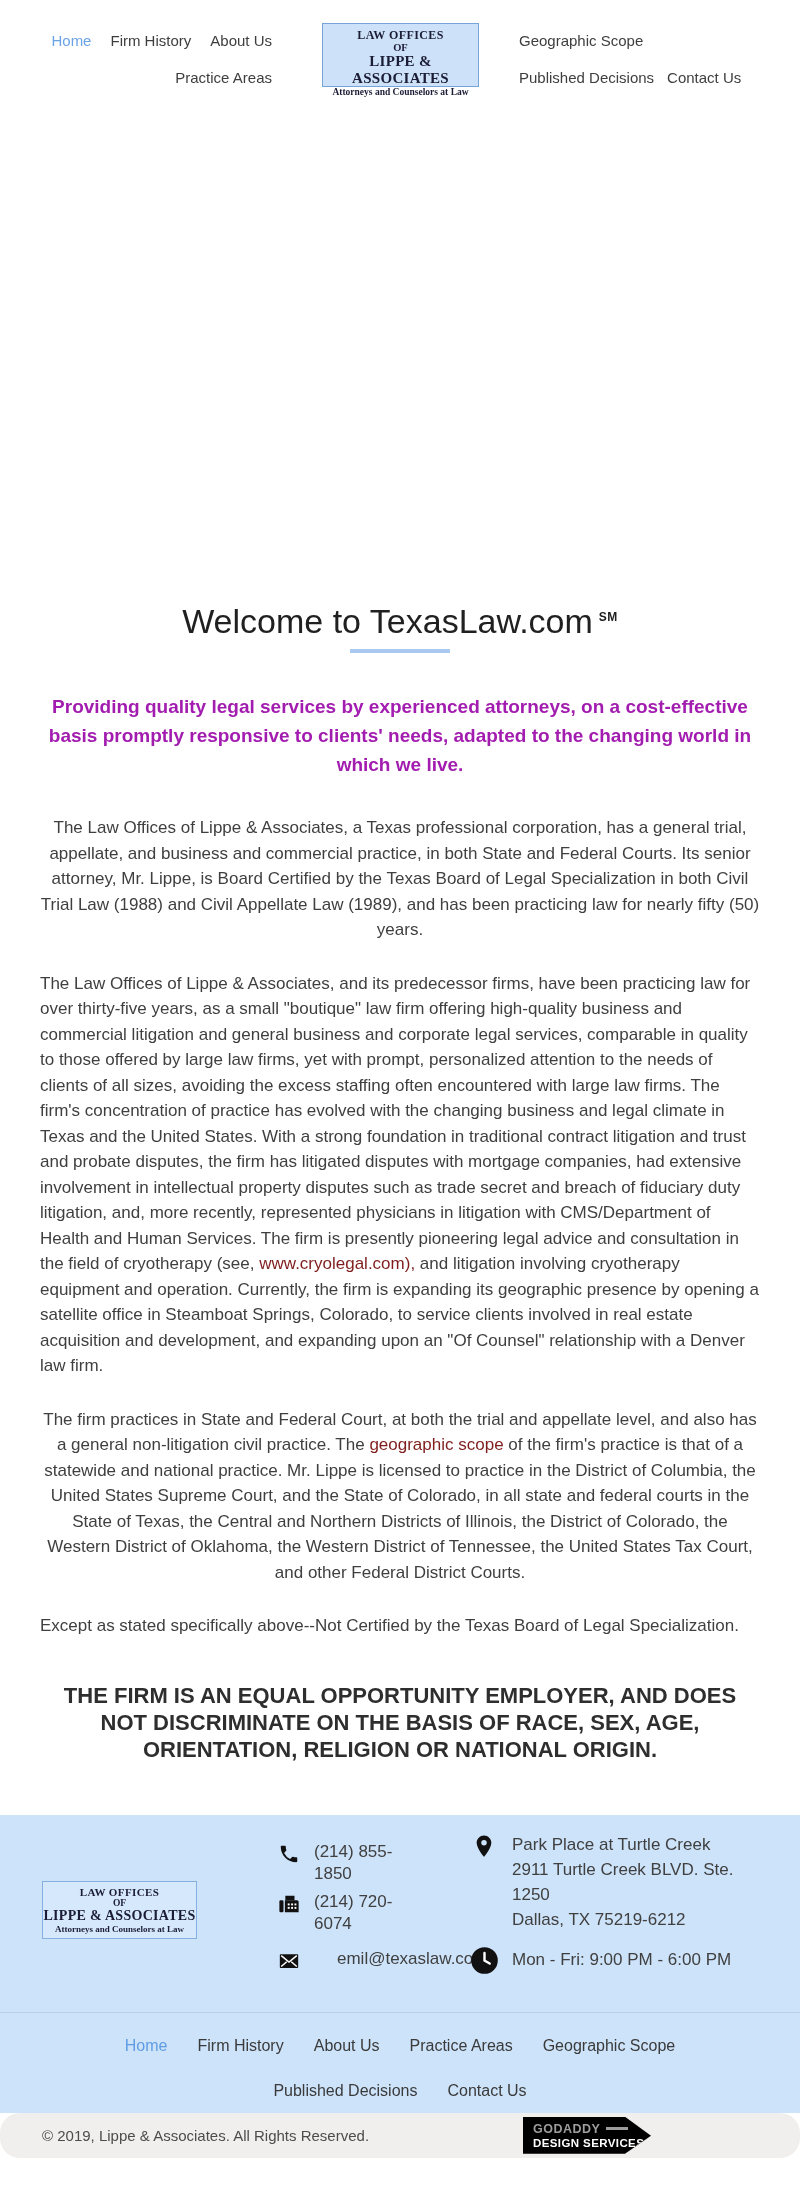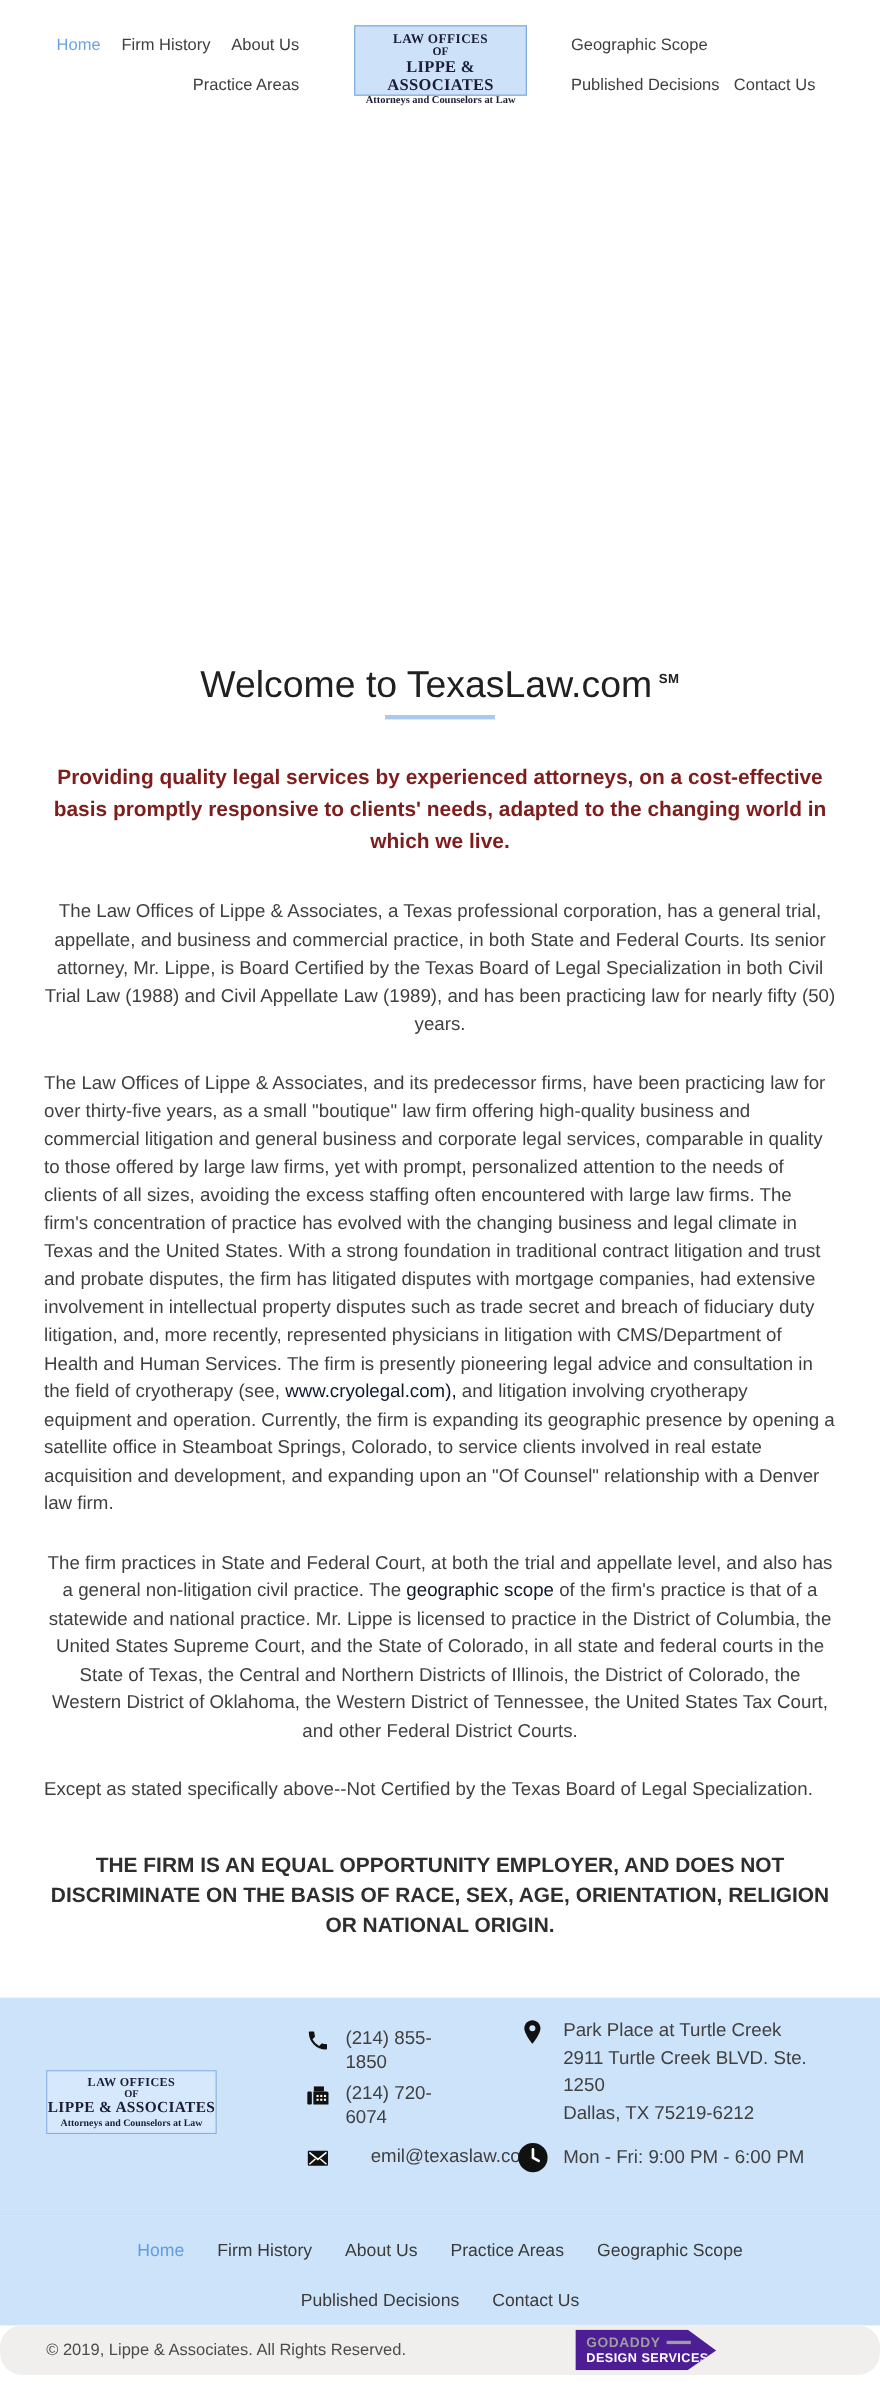--- a/index.html
+++ b/index.html
@@ -62,35 +62,35 @@
   .title-divider {
     width:100px; height:4px;
     background:#a9c9f0;
     margin:6px auto 0 auto;
   }
   .lead {
     margin-top:39px;
     text-align:center;
     font-size:19px;
     font-weight:bold;
-    color:#7f1d1d;
+    color:#a21caf;
     line-height:29px;
   }
   .para { font-size:17px; line-height:25.5px; color:#3f3f3f; margin-top:28px; }
   .para.center { text-align:center; }
   .para.first { margin-top:36px; }
   .para.bold-caps {
     font-weight:bold;
     color:#2e2e2e;
     text-align:center;
-    font-size:19px;
+    font-size:22px;
     line-height:27px;
     margin-top:43px;
   }
-  .link { color:#0f172a; text-decoration:none; cursor:pointer; }
+  .link { color:#7f1d1d; text-decoration:none; cursor:pointer; }
 
   
   .footer-contact {
     background:#cde3fa;
     min-height:197px;
     display:flex;
     align-items:flex-start;
     padding:0 0 0 42px;
   }
   .footer-logo-box {
@@ -154,21 +154,21 @@
     font-size:15px;
     color:#4c4c4c;
     border-radius:20px;
   }
   .gd-badge {
     position:absolute;
     left:523px;
     top:4px;
     width:128px;
     height:37px;
-    background:#4c1d95;
+    background:#000000;
     clip-path:polygon(0 0, 102px 0, 128px 19px, 102px 37px, 0 37px);
     padding:5px 0 0 10px;
     cursor:pointer;
   }
   .gd-top { display:flex; align-items:center; }
   .gd-name { font-size:12.5px; font-weight:bold; color:#9d9d9d; letter-spacing:.5px; }
   .gd-dash { display:inline-block; width:22px; height:3px; background:#9d9d9d; margin-left:6px; }
   .gd-services { font-size:11.5px; font-weight:bold; color:#ffffff; letter-spacing:.4px; margin-top:1px; }
 </style>
 </head>

